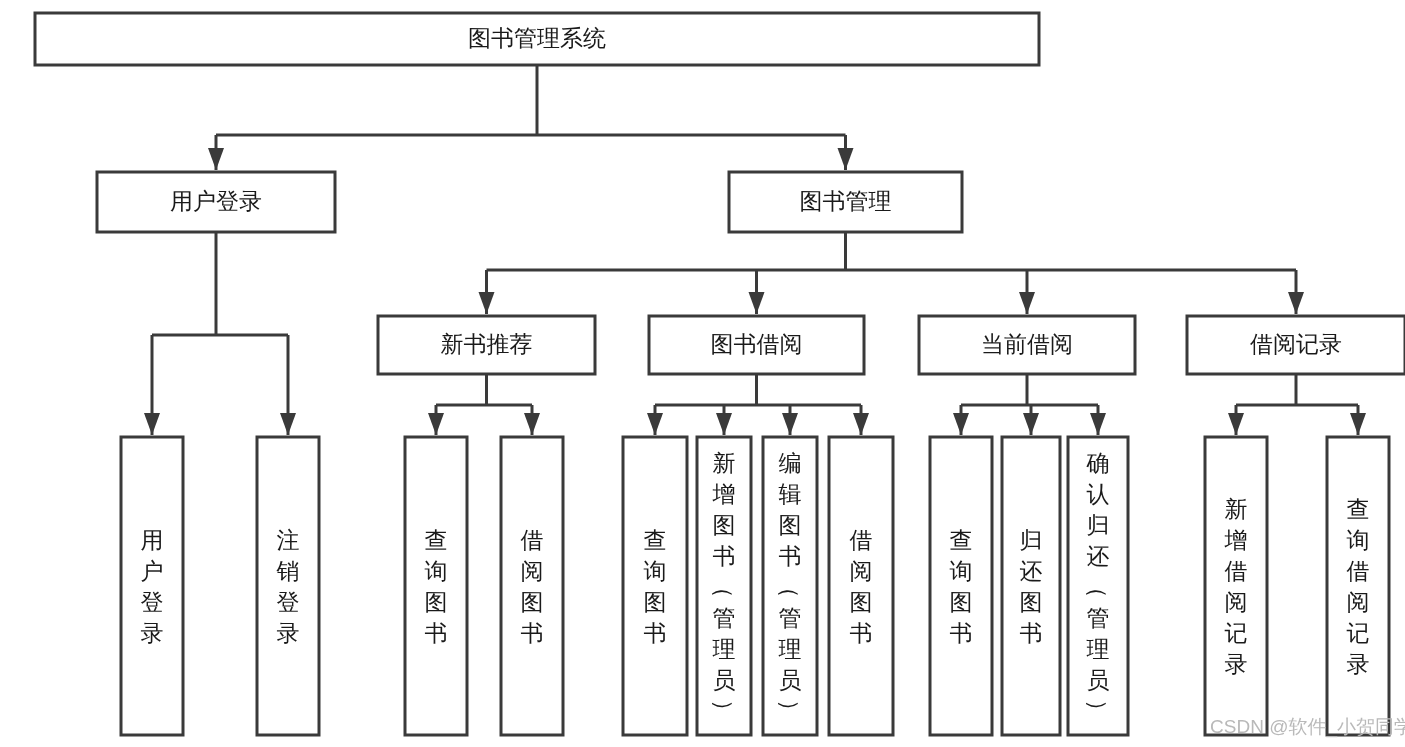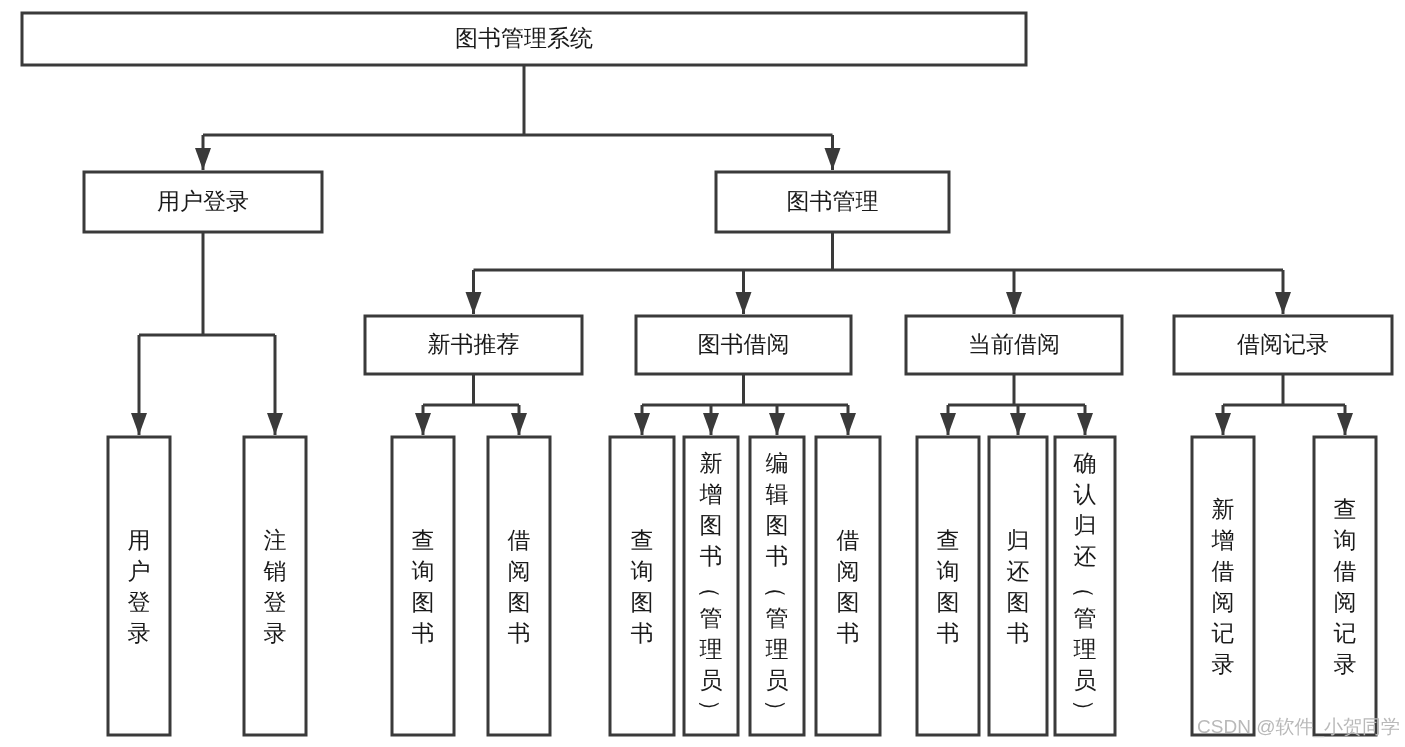--- a/index.html
+++ b/index.html
@@ -9,21 +9,21 @@
   }
   body {
     width: 1405px;
     height: 747px;
     font-family: "Liberation Sans", "DejaVu Sans", sans-serif;
     overflow: hidden;
     position: relative;
   }
   #diagram-root {
     position: absolute;
-    left: 4px; top: 0;
+    left: 17px; top: 0;
     width: 1156px;
     height: 747px;
   }
   .node-box {
     fill: #ffffff;
     stroke: #3a3a3a;
     stroke-width: 3;
   }
   .connector {
     stroke: #3a3a3a;

